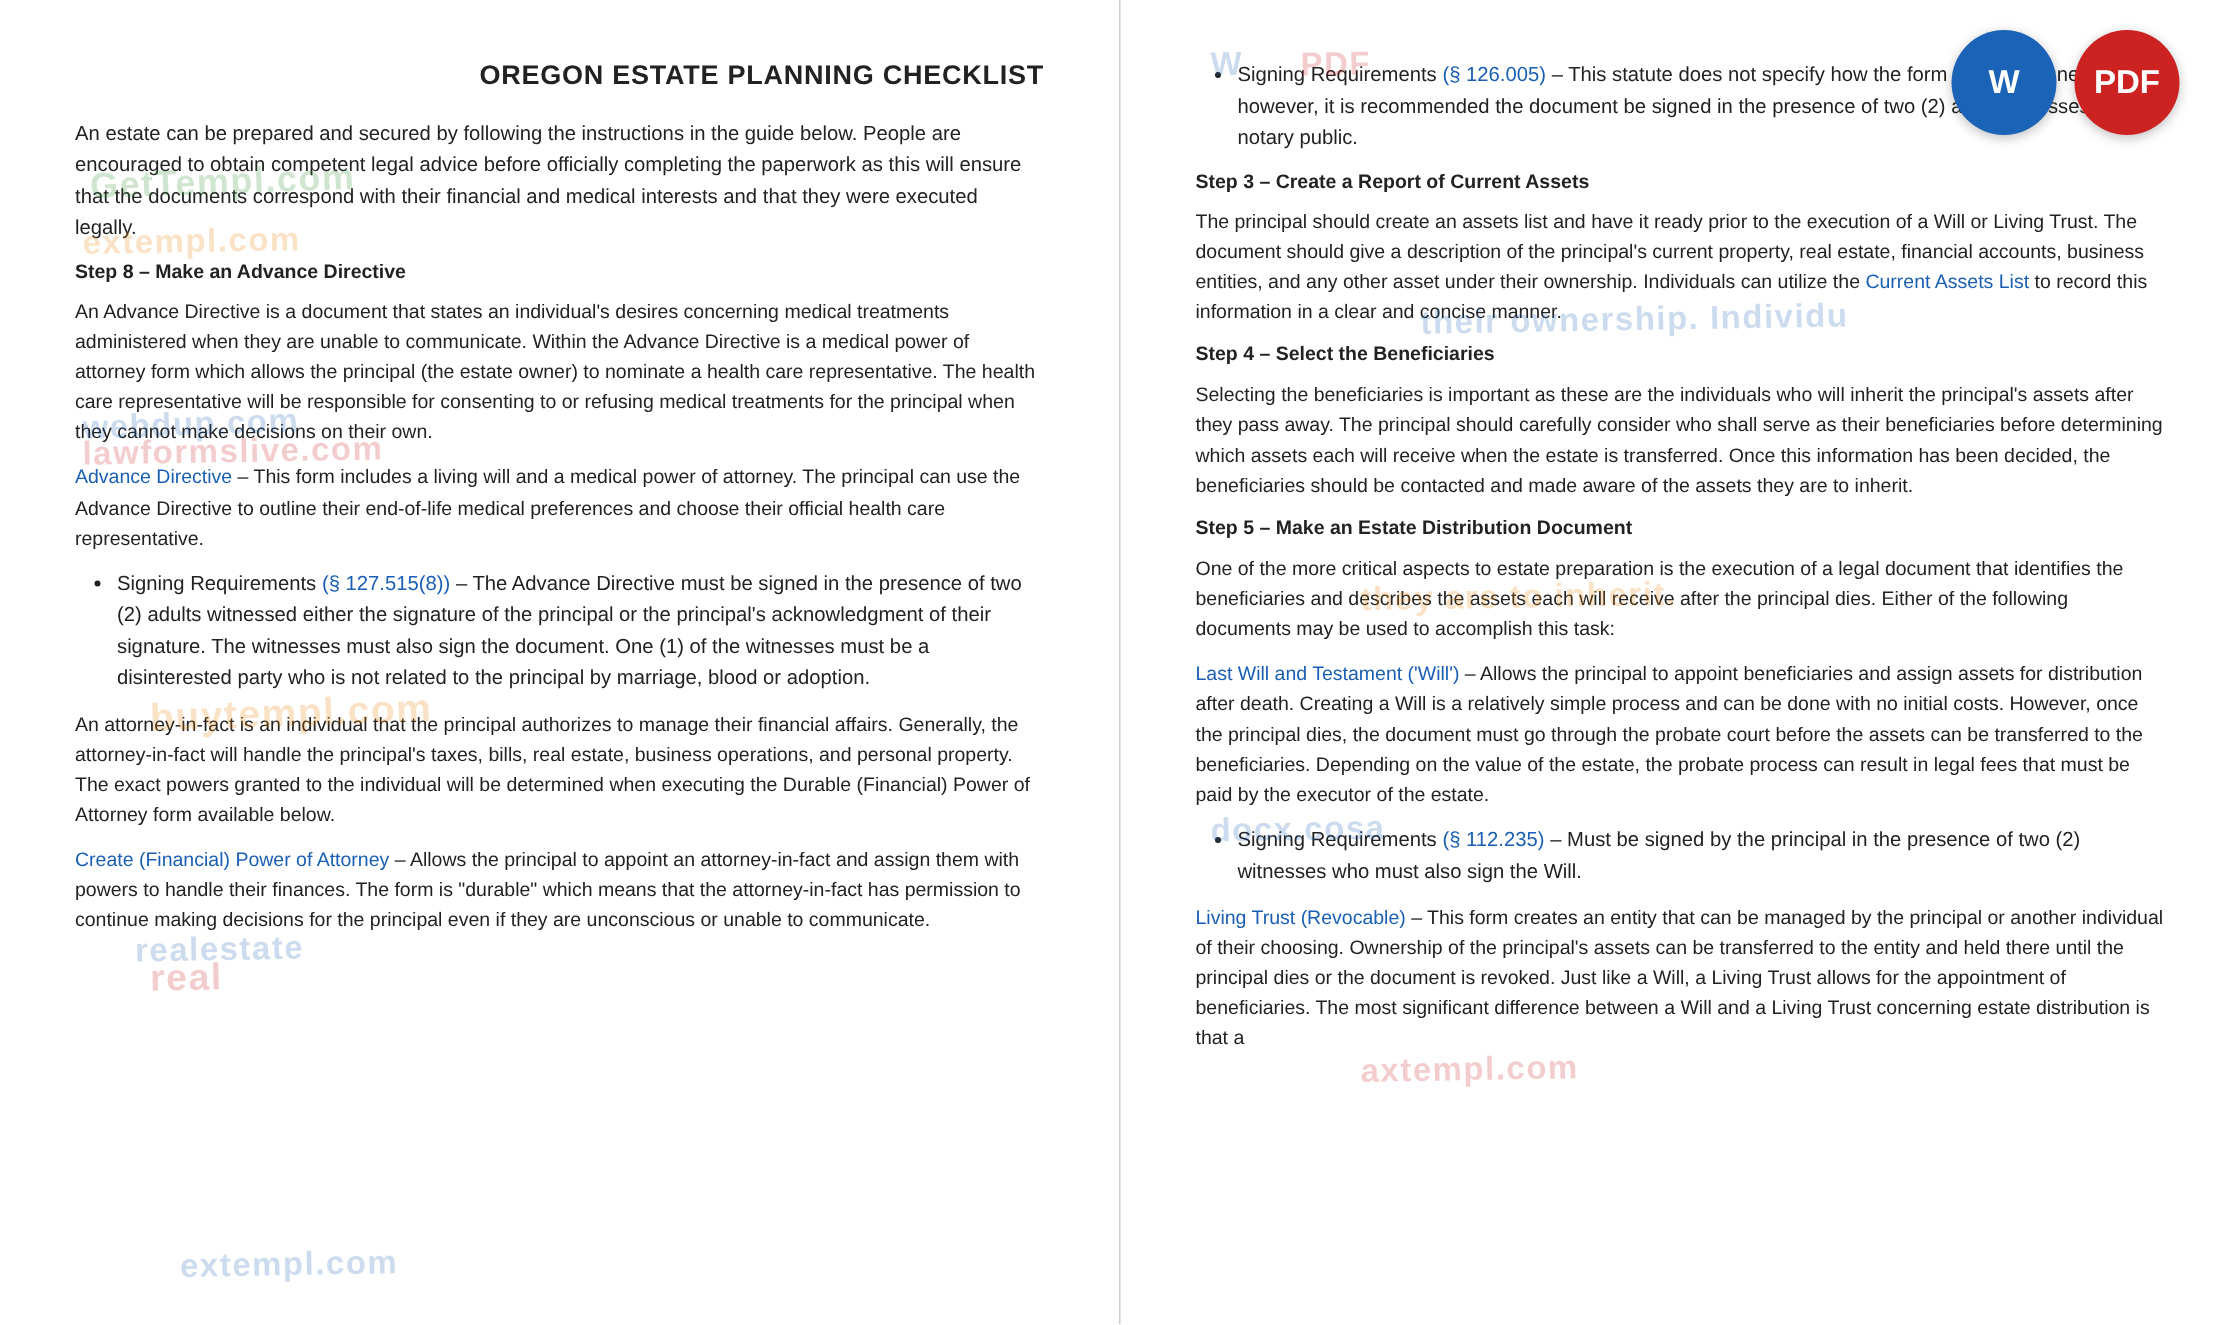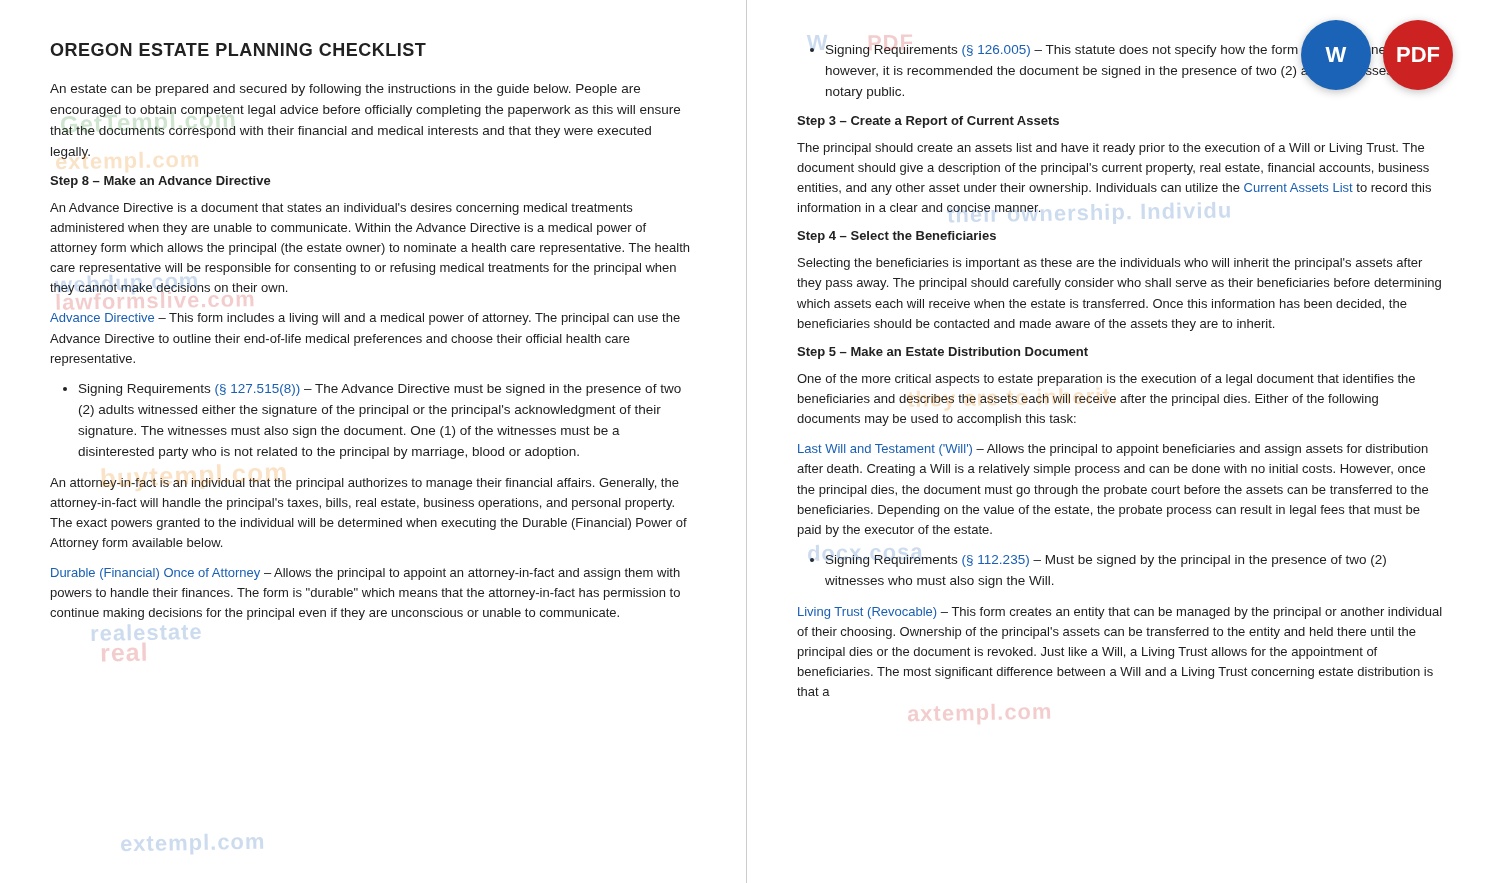--- a/index.html
+++ b/index.html
@@ -18,21 +18,21 @@
       overflow: hidden;
     }
     .divider {
       width: 1px;
       background: #ccc;
       flex-shrink: 0;
     }
     h1.doc-title {
       font-size: 18px;
       font-weight: bold;
-      text-align: left;
+      text-align: right;
       margin-bottom: 18px;
       letter-spacing: 0.5px;
     }
     .intro-para {
       font-size: 13.5px;
       line-height: 1.55;
       margin-bottom: 6px;
     }
     h2.step-heading {
       font-size: 13px;
@@ -139,21 +139,21 @@
       <span class="bold">Signing Requirements</span>
       <a class="link-text" href="#">(§ 127.515(8))</a>
       <span> – The Advance Directive must be signed in the presence of two (2) adults witnessed either the signature of the principal or the principal's acknowledgment of their signature. The witnesses must also sign the document. One (1) of the witnesses must be a disinterested party who is not related to the principal by marriage, blood or adoption.</span>
     </li>
   </ul>
 
   <p class="body-text">
     An <span class="bold">attorney-in-fact</span> is an individual that the principal authorizes to manage their financial affairs. Generally, the attorney-in-fact will handle the principal's taxes, bills, real estate, business operations, and personal property. The exact powers granted to the individual will be determined when executing the Durable (Financial) Power of Attorney form available below.
   </p>
   <p class="body-text">
-    <a class="link-text" href="#">Durable (Financial) Once of Attorney</a> – Allows the principal to appoint an attorney-in-fact and assign them with powers to handle their finances. The form is "durable" which means that the attorney-in-fact has permission to continue making decisions for the principal even if they are unconscious or unable to communicate.
+    <a class="link-text" href="#">Create (Financial) Power of Attorney</a> – Allows the principal to appoint an attorney-in-fact and assign them with powers to handle their finances. The form is "durable" which means that the attorney-in-fact has permission to continue making decisions for the principal even if they are unconscious or unable to communicate.
   </p>
 </div>
 
 <div class="divider"></div>
 
 <div class="page-right" style="position:relative;">
 
   <div class="watermark-band wm-blue" style="top:30px; left:60px; font-size:22px; transform:rotate(-1deg);">W</div>
   <div class="watermark-band wm-red" style="top:30px; left:120px; font-size:22px; transform:rotate(-1deg);">PDF</div>
   <div class="watermark-band wm-blue" style="top:200px; left:200px; font-size:22px; transform:rotate(-1deg);">their ownership. Individu</div>

